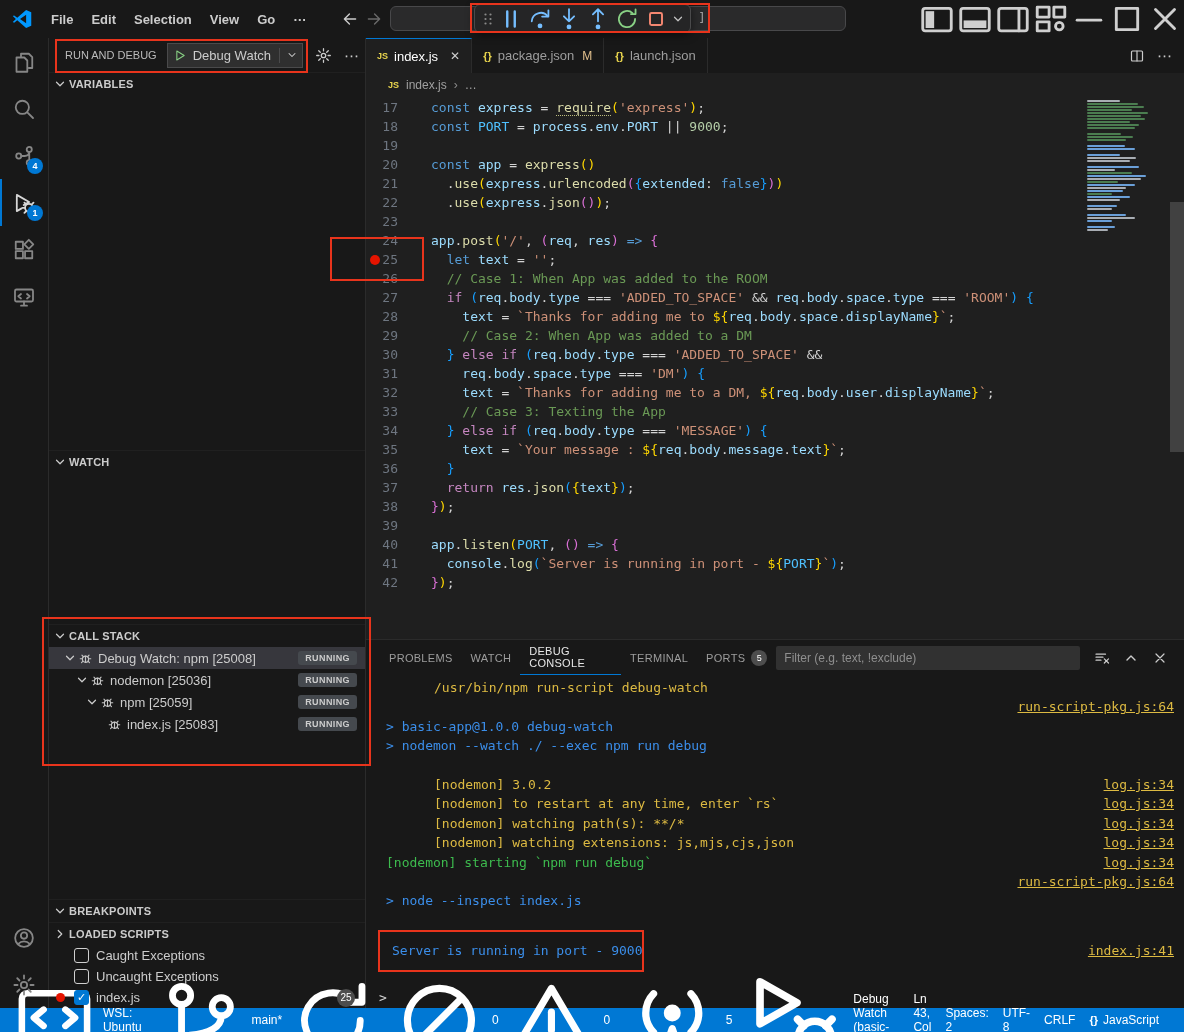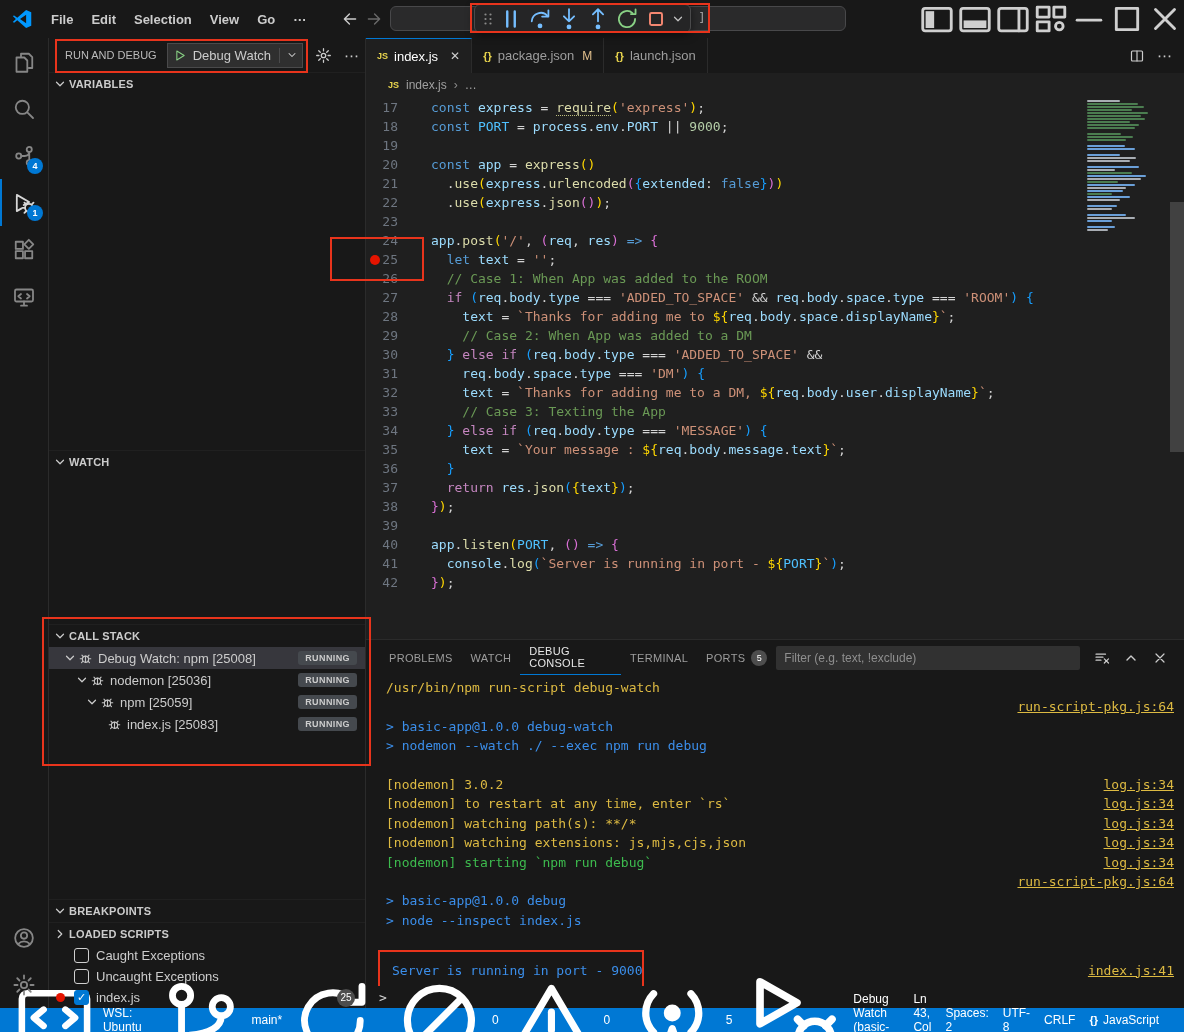--- a/index.html
+++ b/index.html
@@ -98,21 +98,21 @@
      display:flex;align-items:center;justify-content:center;}
   .pfilter{margin-left:auto;width:300px;height:24px;background:#313131;border:none;border-radius:2px;
      color:#ccc;font-size:12px;padding:0 8px;outline:none;font-family:"Liberation Sans",sans-serif;}
   .pfilter::placeholder{color:#8f8f8f;}
   .panel-icons{display:flex;align-items:center;gap:13px;padding:0 6px 0 14px;color:#ccc;}
   .panel-icons .ico{width:16px;height:16px;}
   .console{flex:1;overflow:hidden;font:13px/19.4px "DejaVu Sans Mono",monospace;padding:3px 10px 0 20px;}
   .con-line{display:flex;align-items:center;min-height:19.4px;}
   .con-line .txt{white-space:pre;}
   .con-line .lnk{margin-left:auto;color:#ddba42;text-decoration:underline;white-space:pre;}
-  .cy{color:#ddba42;} .cb{color:#3b8eea;} .cg{color:#3dbb4e;}
+  .cy{color:#ddba42;margin-left:48px;} .cb{color:#3b8eea;} .cg{color:#3dbb4e;}
   .con-line .srvbox{border:2px solid #e8341c;padding:9px 12px;margin-left:-8px;width:266px;box-sizing:border-box;}
   .prompt-row{height:22px;flex:none;display:flex;align-items:center;padding-left:13px;
      font:13px "DejaVu Sans Mono",monospace;color:#d4d4d4;}
   
   .statusbar{height:24px;background:#0078d4;display:flex;align-items:center;color:#fff;font-size:12px;padding:0 4px;}
   .sb-item{display:flex;align-items:center;gap:5px;padding:0 7px;height:100%;}
   .sb-item svg{width:14px;height:14px;}
   .sb-right{margin-left:auto;display:flex;height:100%;}
   .sb-brace{font-weight:700;font-size:11px;}
   
@@ -662,23 +662,20 @@
               <span class="lnk">log.js:34</span>
             </div>
             <div class="con-line">
               <span class="txt cg">[nodemon] starting `npm run debug`</span>
               <span class="lnk">log.js:34</span>
             </div>
             <div class="con-line">
               <span class="lnk">run-script-pkg.js:64</span>
             </div>
             <div class="con-line">
-              <span class="txt cb">&gt; basic-app@1.0.0 debug</span>
-            </div>
-            <div class="con-line">
               <span class="txt cb">&gt; node --inspect index.js</span>
             </div>
             <div class="con-line blank"></div>
             <div class="con-line">
               <div class="srvbox"><span class="txt cb">Server is running in port - 9000</span></div>
               <span class="lnk">index.js:41</span>
             </div>
           </div>
         <div class="prompt-row">
           <span>&gt;</span>

